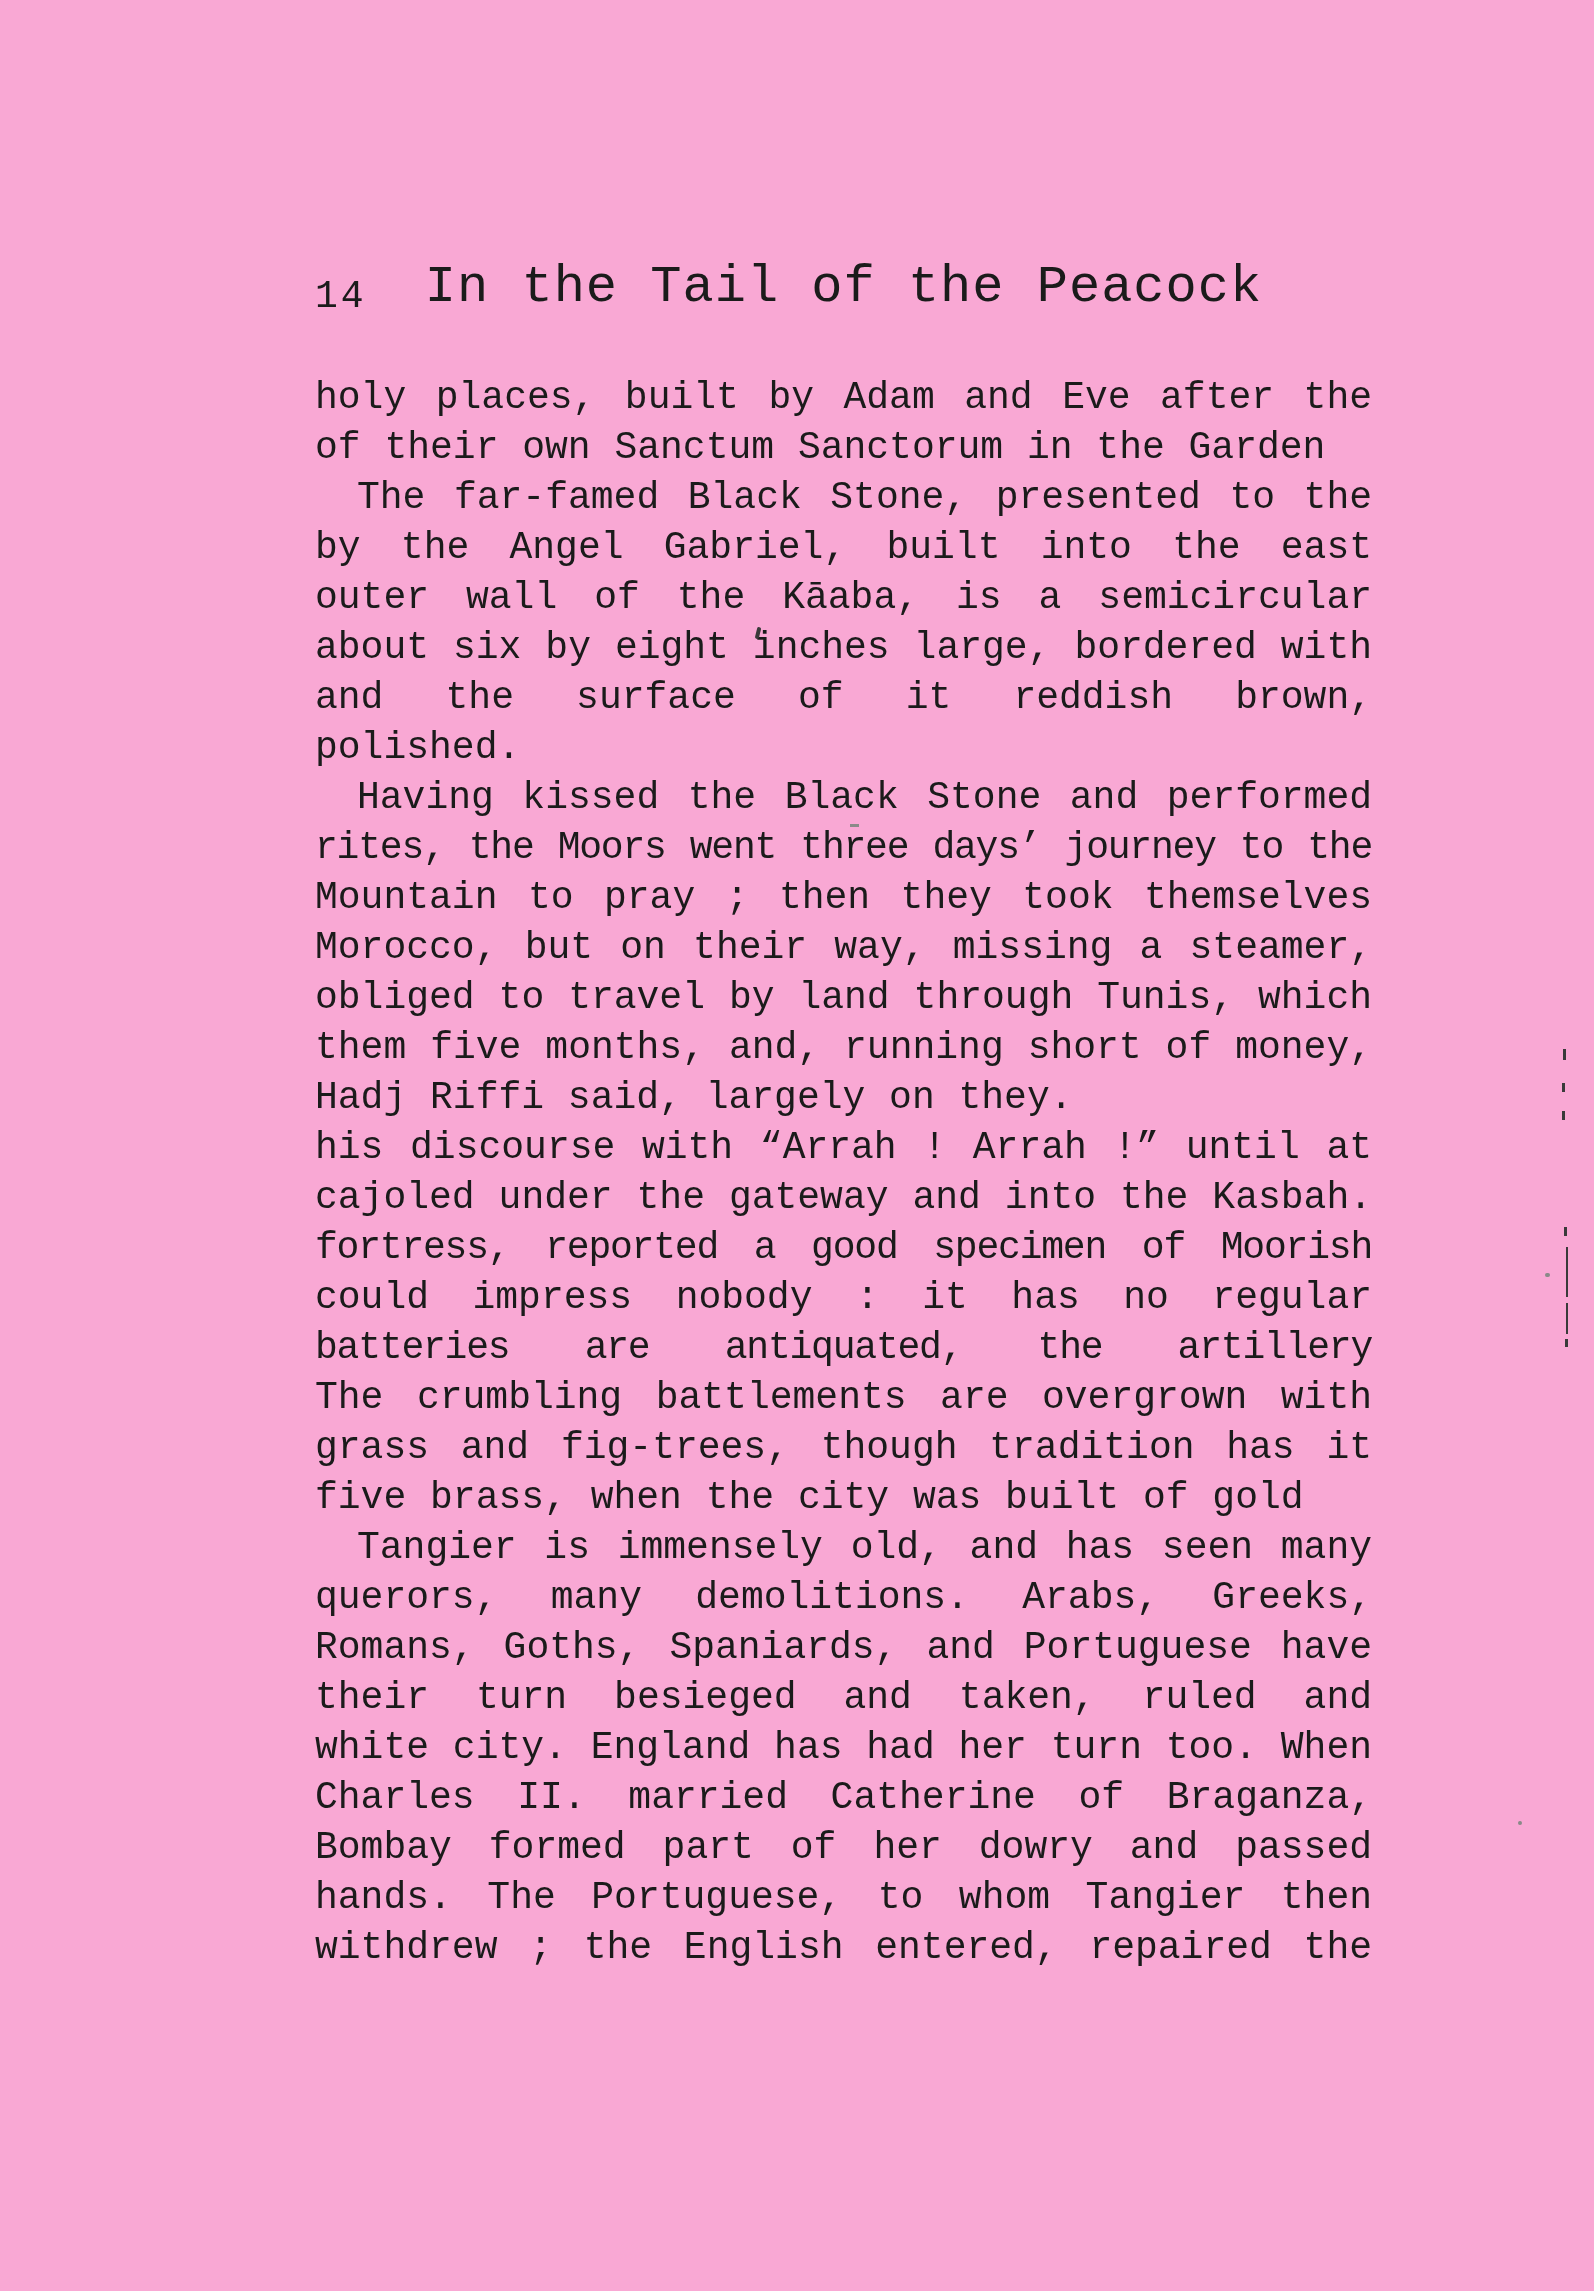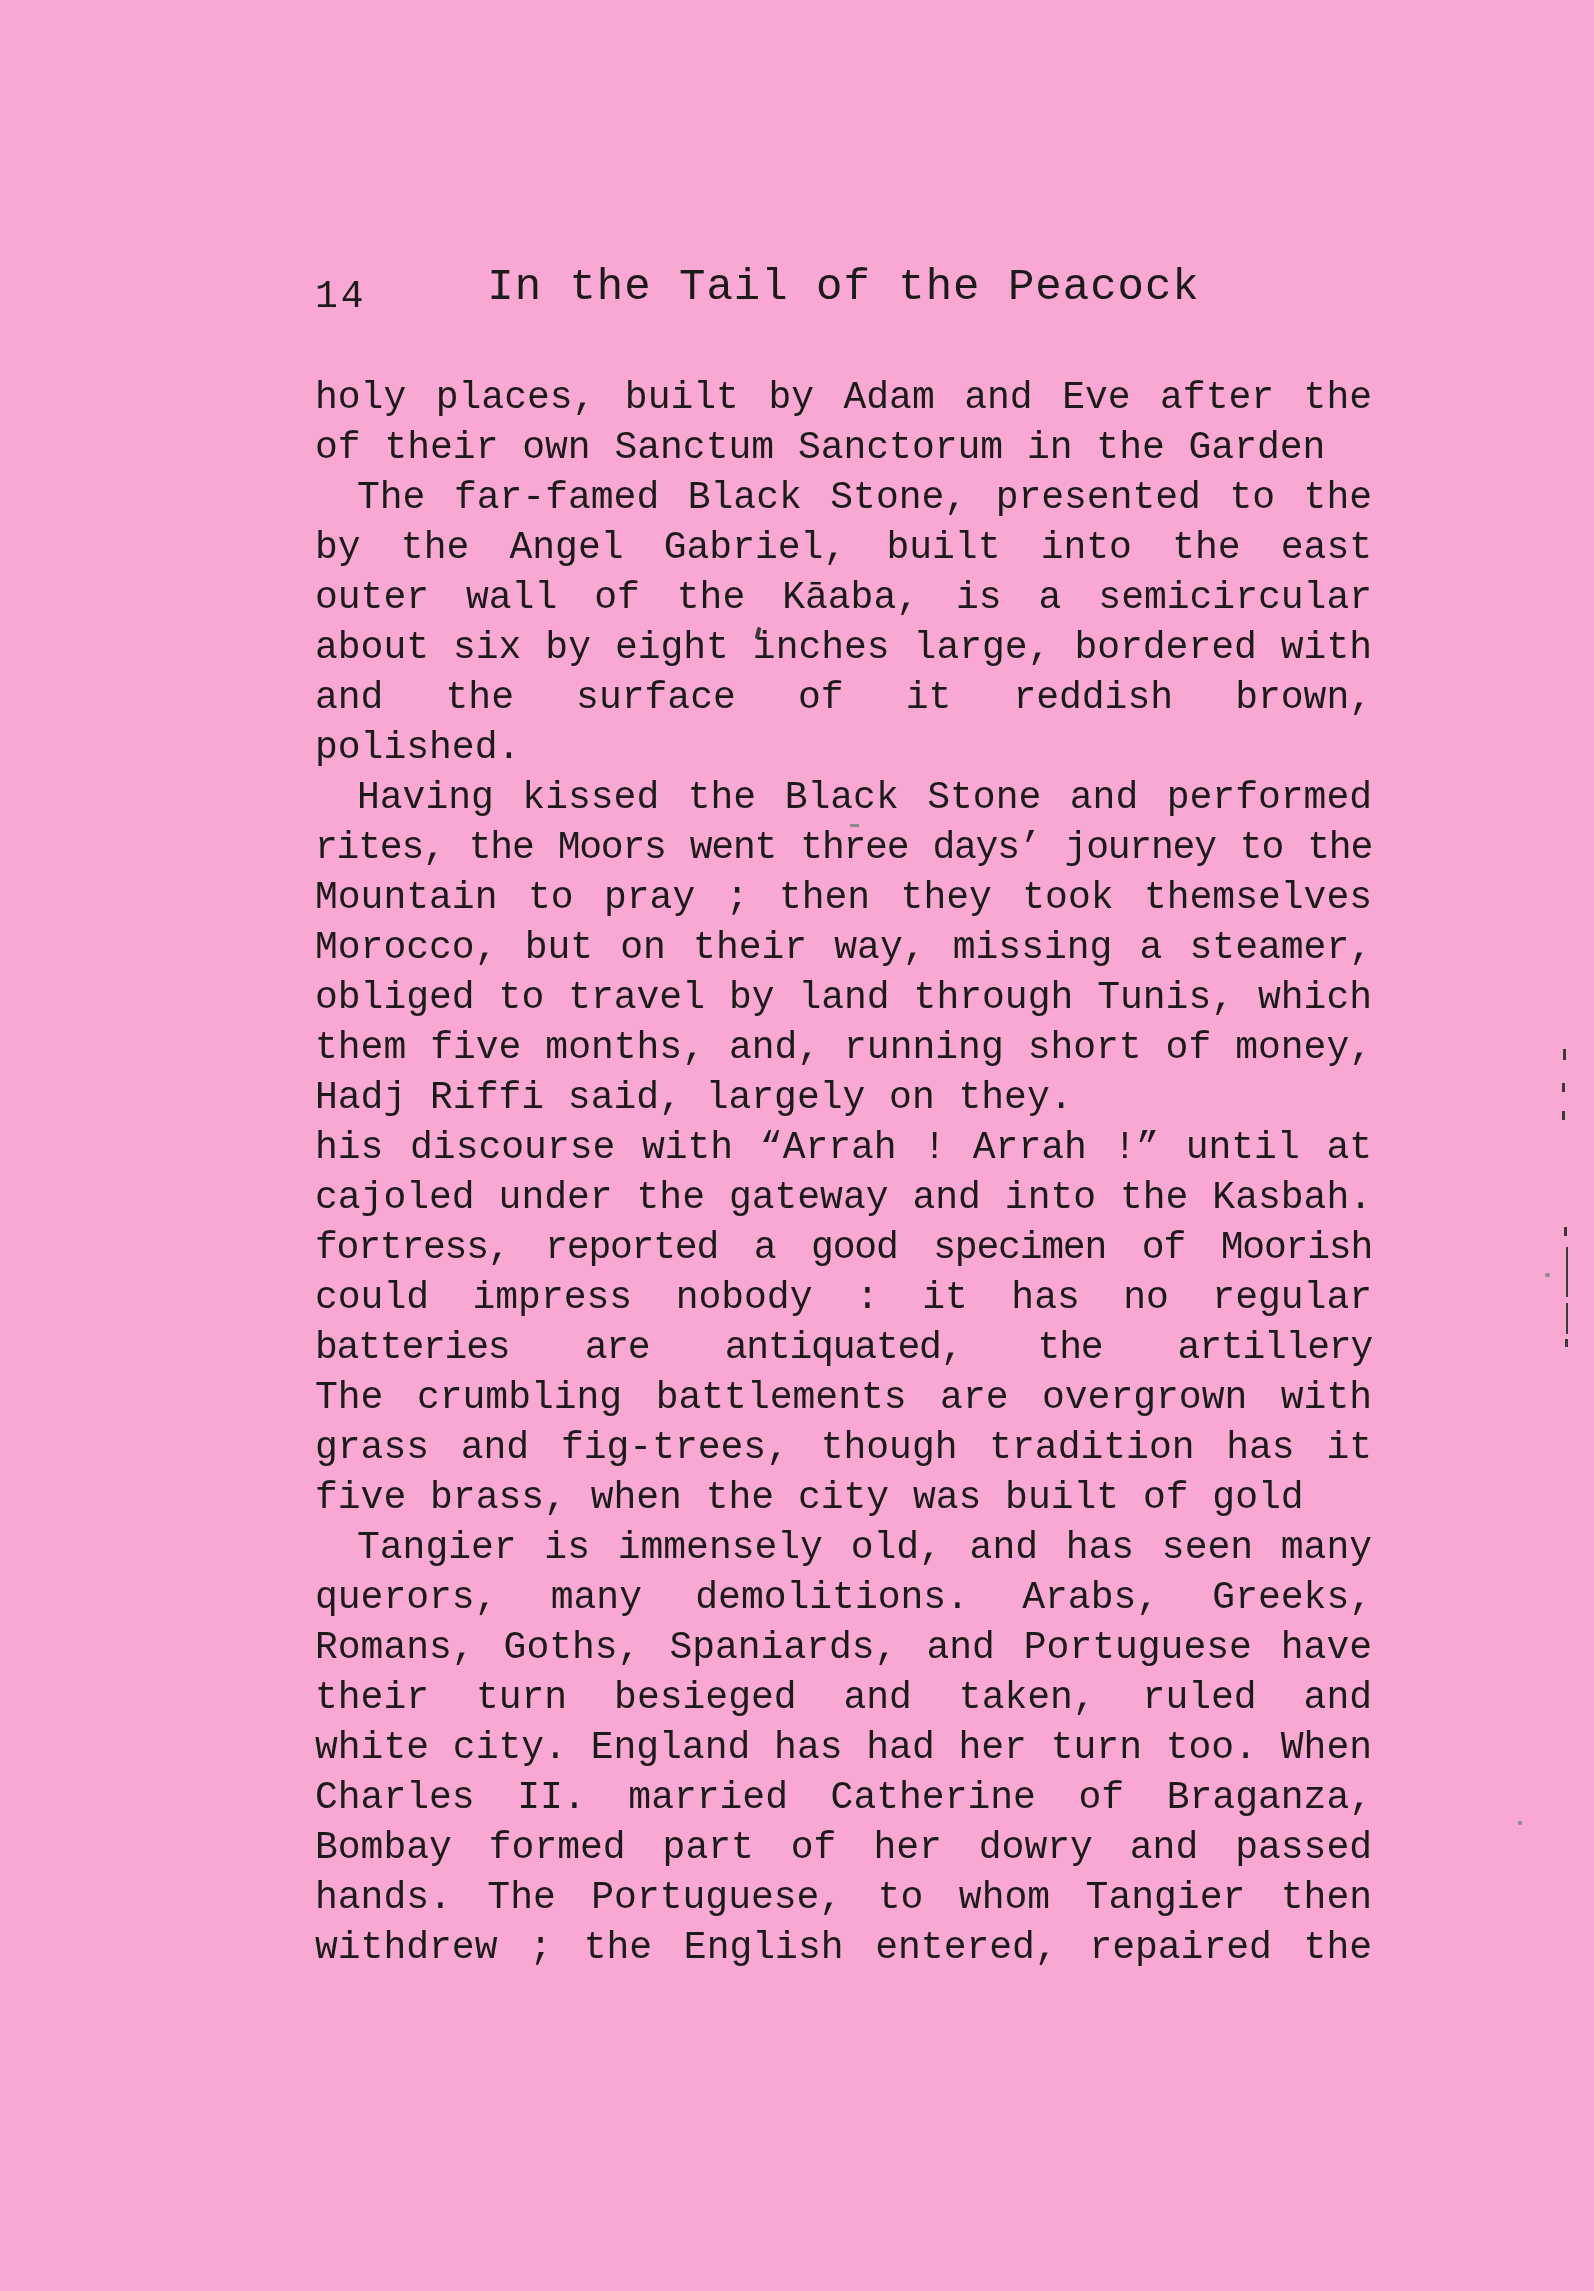--- a/index.html
+++ b/index.html
@@ -23,21 +23,21 @@
   .page-number {
     position: absolute;
     left: 0;
     bottom: 2.9px;
     font-size: 38px;
     line-height: 1;
     letter-spacing: 2.9px;
   }
   .running-title {
     text-align: center;
-    font-size: 44px;
+    font-size: 52px;
     line-height: 63px;
     letter-spacing: 1px;
   }
   .body-column {
     position: absolute;
     left: 315px;
     top: 373px;
     width: 1057px;
   }
   .line {

